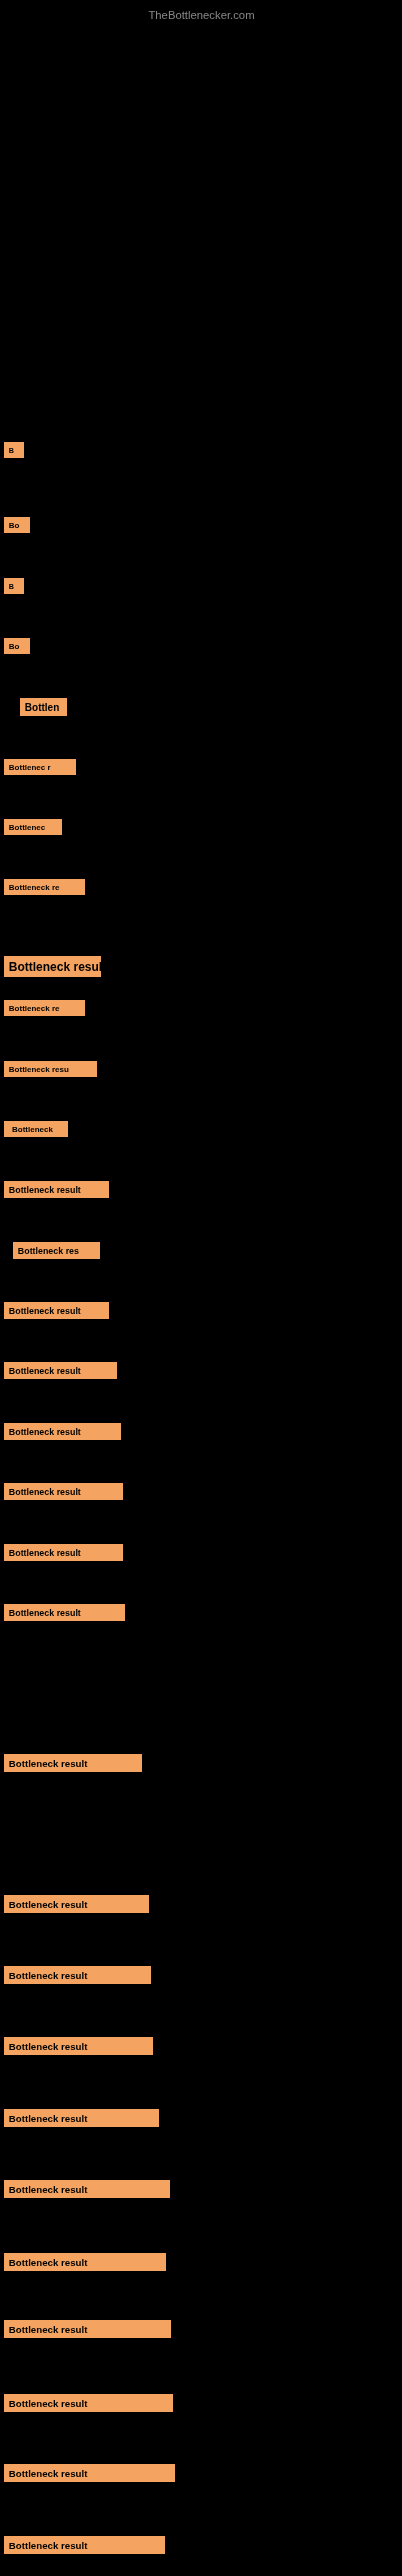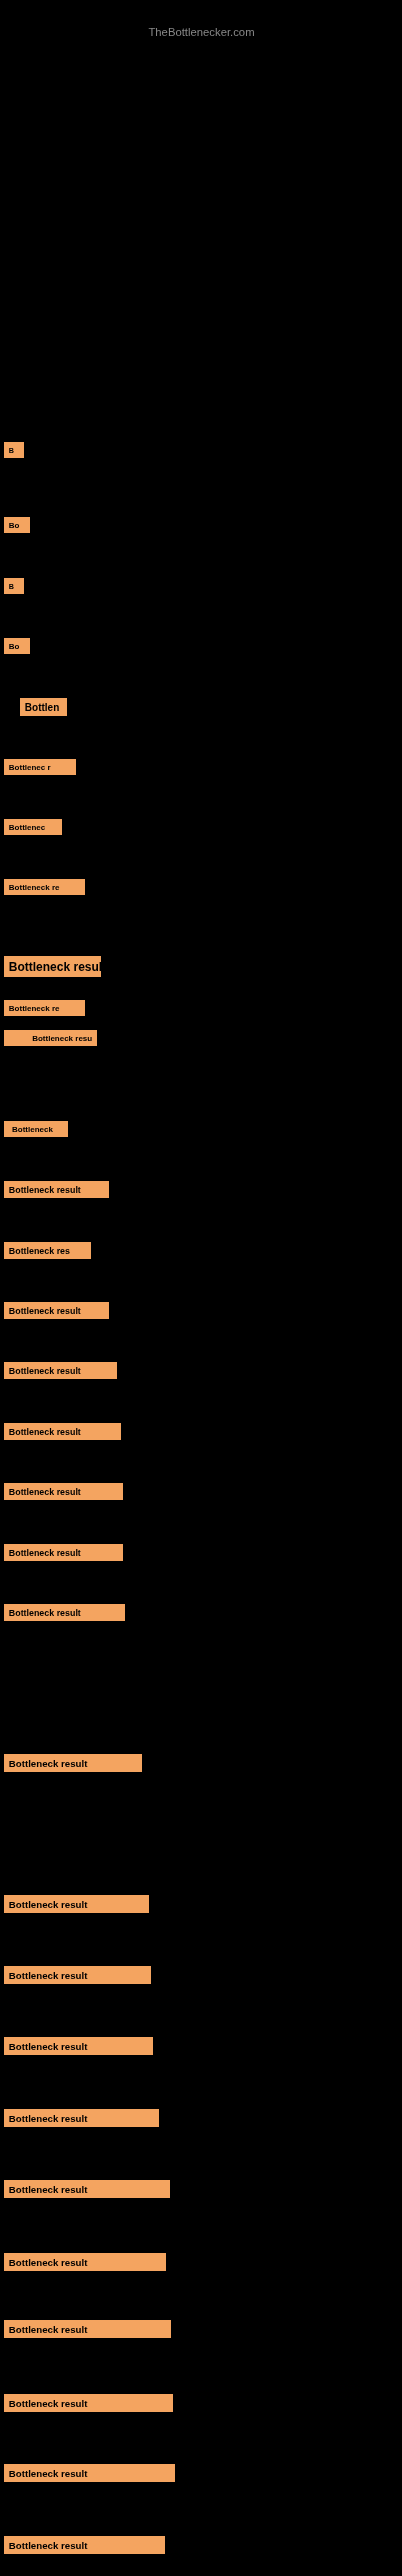--- a/index.html
+++ b/index.html
@@ -15,21 +15,21 @@
       font-family: Arial, sans-serif;
       position: relative;
     }
 
     .site-title {
       color: #888888;
       font-size: 11.3px;
       text-align: left;
       padding: 8px 0 4px 0;
       position: absolute;
-      top: 18px;
+      top: 1px;
       left: 50%;
       transform: translateX(-50%);
       white-space: nowrap;
     }
 
     .bottleneck-bar {
       background-color: #F4A460;
       color: #000000;
       font-size: 8.9px;
       font-weight: bold;
@@ -56,24 +56,24 @@
     <div class="bar-container" style="top: 440px; left: 0px; position: absolute;"><span class="bottleneck-bar" style="width: 20px; font-size: 7.2px; position: relative; top: 0px; left: 0px;">B</span></div>
     <div class="bar-container" style="top: 515px; left: 0px; position: absolute;"><span class="bottleneck-bar" style="width: 26px; font-size: 8px; position: relative; top: 0px; left: 0px;">Bo</span></div>
     <div class="bar-container" style="top: 576px; left: 0px; position: absolute;"><span class="bottleneck-bar" style="width: 20px; font-size: 7.2px; position: relative; top: 0px; left: 0px;">B</span></div>
     <div class="bar-container" style="top: 636px; left: 0px; position: absolute;"><span class="bottleneck-bar" style="width: 26px; font-size: 8px; position: relative; top: 0px; left: 0px;">Bo</span></div>
     <div class="bar-container" style="top: 696px; left: 0px; position: absolute;"><span class="bottleneck-bar" style="width: 47px; font-size: 10px; position: relative; top: 0px; left: 16px;">Bottlen</span></div>
     <div class="bar-container" style="top: 757px; left: 0px; position: absolute;"><span class="bottleneck-bar" style="width: 72px; font-size: 8px; position: relative; top: 0px; left: 0px;">Bottlenec r</span></div>
     <div class="bar-container" style="top: 817px; left: 0px; position: absolute;"><span class="bottleneck-bar" style="width: 58px; font-size: 8px; position: relative; top: 0px; left: 0px;">Bottlenec</span></div>
     <div class="bar-container" style="top: 877px; left: 0px; position: absolute;"><span class="bottleneck-bar" style="width: 81px; font-size: 8px; position: relative; top: 0px; left: 0px;">Bottleneck re</span></div>
     <div class="bar-container" style="top: 938px; left: 0px; position: absolute;"><span class="bottleneck-bar" style="width: 97px; font-size: 12px; position: relative; top: 16px; left: 0px;">Bottleneck resul</span></div>
     <div class="bar-container" style="top: 998px; left: 0px; position: absolute;"><span class="bottleneck-bar" style="width: 81px; font-size: 8px; position: relative; top: 0px; left: 0px;">Bottleneck re</span></div>
-    <div class="bar-container" style="top: 1028px; left: 0px; position: absolute; text-align: right;"><span class="bottleneck-bar" style="width: 93px; font-size: 8px; position: relative; top: 0px; left: 0px;">Bottleneck resu</span></div>
+    <div class="bar-container" style="top: 1059px; left: 0px; position: absolute;"><span class="bottleneck-bar" style="width: 93px; font-size: 8px; position: relative; top: 0px; left: 0px;">Bottleneck resu</span></div>
     <div class="bar-container" style="top: 1119px; left: 0px; position: absolute;"><span class="bottleneck-bar" style="width: 64px; font-size: 8px; position: relative; top: 0px; left: 0px; padding-left: 8px;">Bottleneck</span></div>
     <div class="bar-container" style="top: 1179px; left: 0px; position: absolute;"><span class="bottleneck-bar" style="width: 105px; font-size: 8.9px; position: relative; top: 0px; left: 0px;">Bottleneck result</span></div>
-    <div class="bar-container" style="top: 1240px; left: 0px; position: absolute;"><span class="bottleneck-bar" style="width: 87px; font-size: 8.9px; position: relative; top: 0px; left: 0px;">Bottleneck res</span></div>
+    <div class="bar-container" style="top: 1240px; left: 0px; position: absolute; padding-left: 9px;"><span class="bottleneck-bar" style="width: 87px; font-size: 8.9px; position: relative; top: 0px; left: 0px;">Bottleneck res</span></div>
     <div class="bar-container" style="top: 1300px; left: 0px; position: absolute;"><span class="bottleneck-bar" style="width: 105px; font-size: 8.9px; position: relative; top: 0px; left: 0px;">Bottleneck result</span></div>
     <div class="bar-container" style="top: 1360px; left: 0px; position: absolute;"><span class="bottleneck-bar" style="width: 113px; font-size: 8.9px; position: relative; top: 0px; left: 0px;">Bottleneck result</span></div>
     <div class="bar-container" style="top: 1421px; left: 0px; position: absolute;"><span class="bottleneck-bar" style="width: 117px; font-size: 8.9px; position: relative; top: 0px; left: 0px;">Bottleneck result</span></div>
     <div class="bar-container" style="top: 1481px; left: 0px; position: absolute;"><span class="bottleneck-bar" style="width: 119px; font-size: 8.9px; position: relative; top: 0px; left: 0px;">Bottleneck result</span></div>
     <div class="bar-container" style="top: 1542px; left: 0px; position: absolute;"><span class="bottleneck-bar" style="width: 119px; font-size: 8.9px; position: relative; top: 0px; left: 0px;">Bottleneck result</span></div>
     <div class="bar-container" style="top: 1602px; left: 0px; position: absolute;"><span class="bottleneck-bar" style="width: 121px; font-size: 8.9px; position: relative; top: 0px; left: 0px;">Bottleneck result</span></div>
     <div class="bar-container" style="top: 1752px; left: 0px; position: absolute;"><span class="bottleneck-bar" style="width: 138px; font-size: 9.7px; position: relative; top: 0px; left: 0px;">Bottleneck result</span></div>
     <div class="bar-container" style="top: 1893px; left: 0px; position: absolute;"><span class="bottleneck-bar" style="width: 145px; font-size: 9.7px; position: relative; top: 0px; left: 0px;">Bottleneck result</span></div>
     <div class="bar-container" style="top: 1964px; left: 0px; position: absolute;"><span class="bottleneck-bar" style="width: 147px; font-size: 9.7px; position: relative; top: 0px; left: 0px;">Bottleneck result</span></div>
     <div class="bar-container" style="top: 2035px; left: 0px; position: absolute;"><span class="bottleneck-bar" style="width: 149px; font-size: 9.7px; position: relative; top: 0px; left: 0px;">Bottleneck result</span></div>

